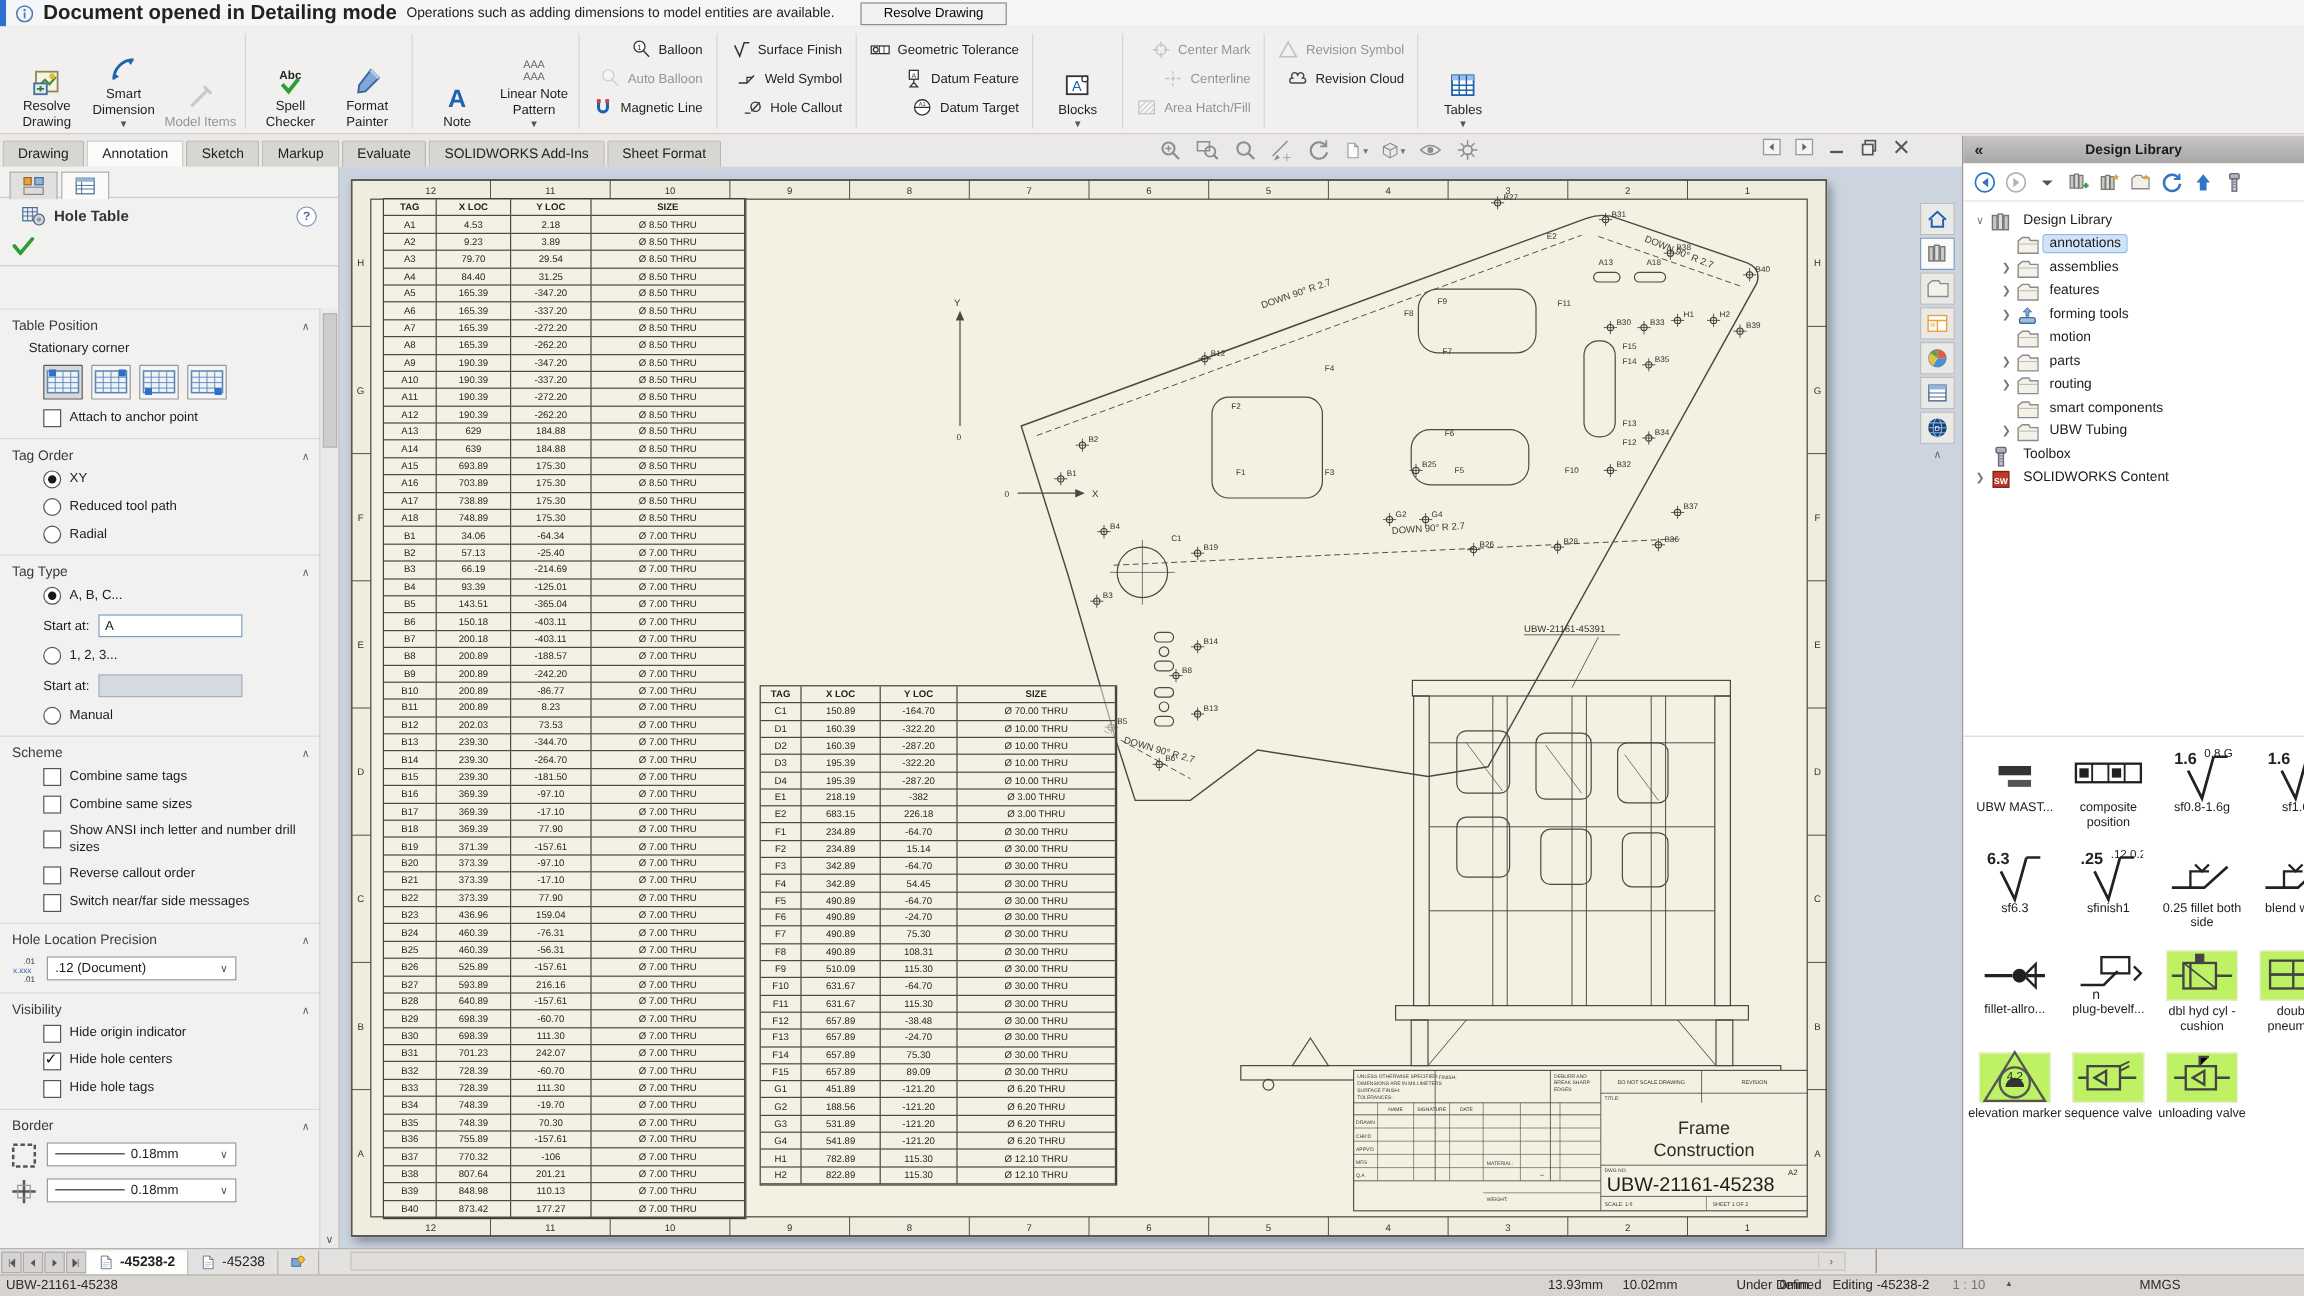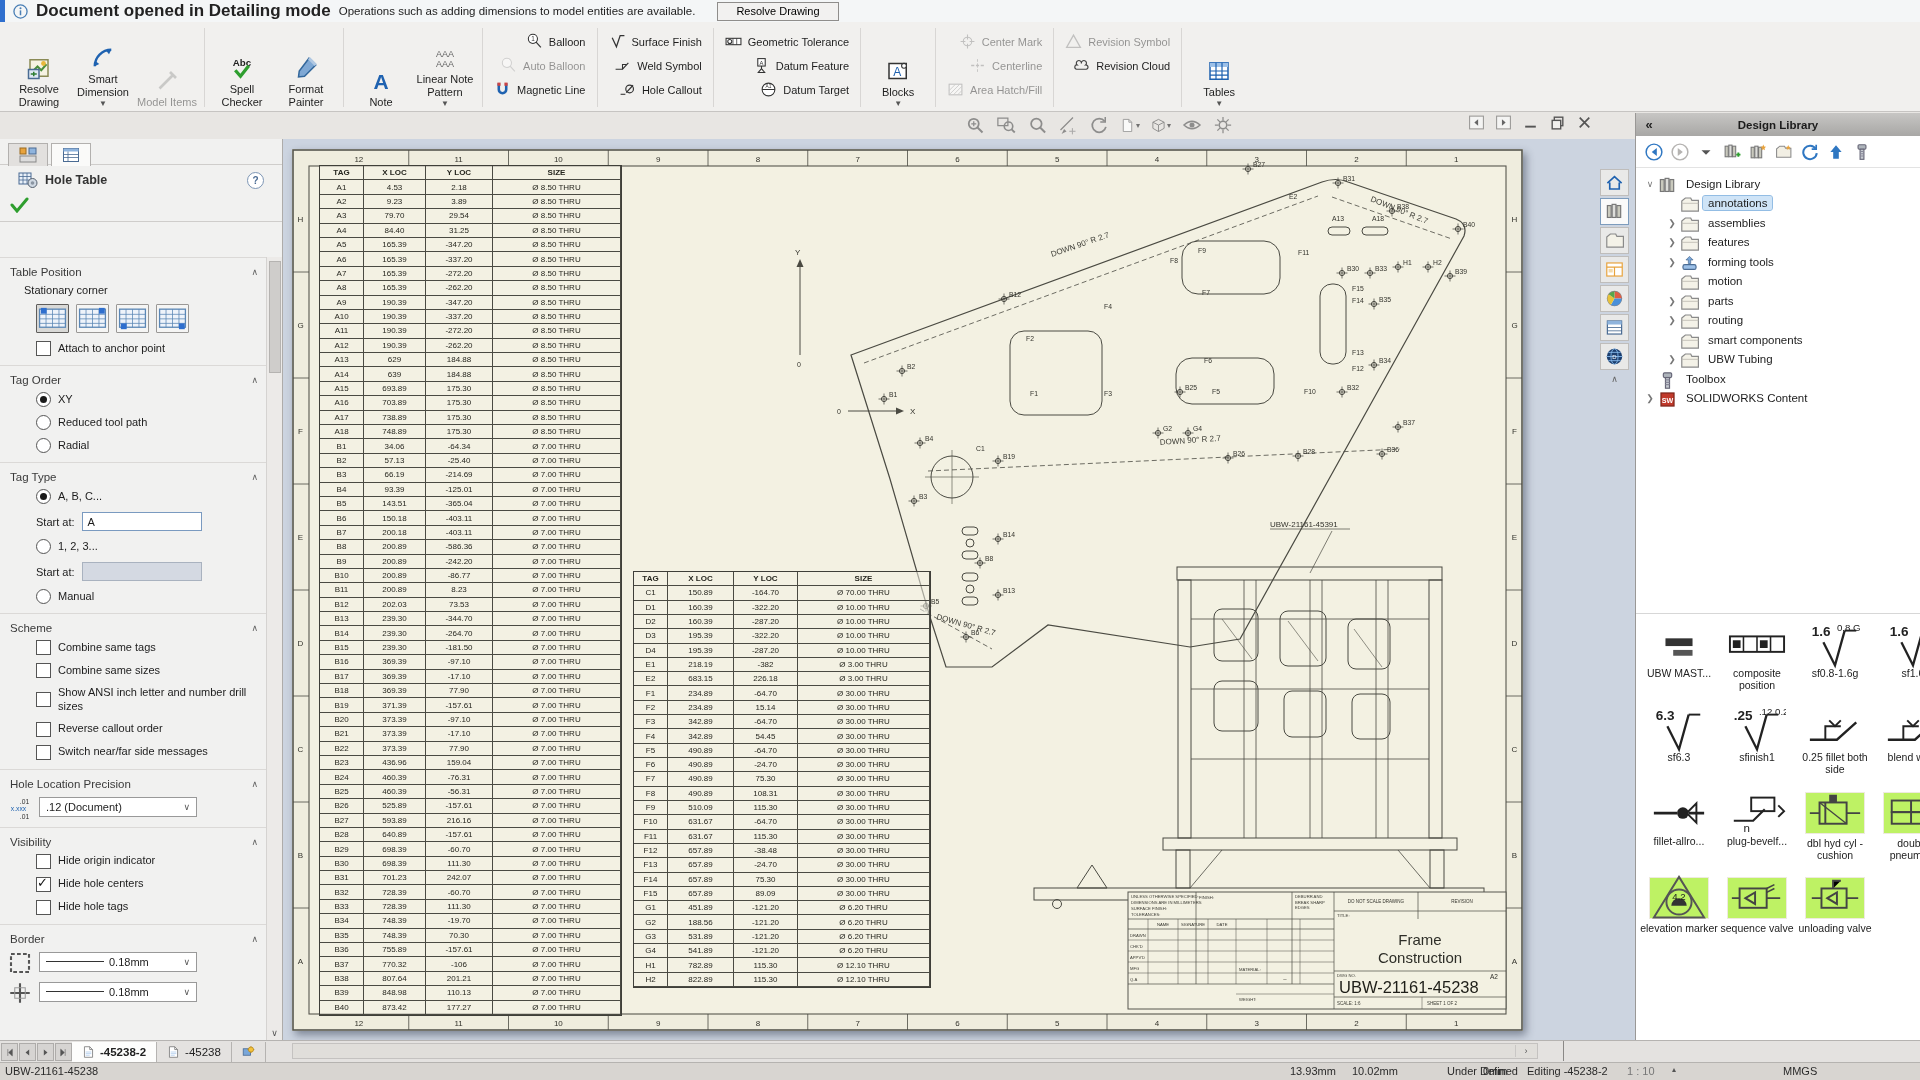--- a/index.html
+++ b/index.html
@@ -373,20 +373,29 @@
               <rect x="2" y="2.5" width="12" height="2.8" fill="#9cc0e8"></rect>
               <path d="M2 8 h12 M2 10.8 h12 M6 2.5 v11 M10 2.5 v11" stroke="#1f62b0" stroke-width=".8"></path>
             </svg>
           </span>
           <span>Tables</span>
           <span class="dd">▼</span>
         </div>
       </div>
     </div>
 
+  <div id="tabrow">
+      <div class="ctab">Drawing</div>
+      <div class="ctab active">Annotation</div>
+      <div class="ctab">Sketch</div>
+      <div class="ctab">Markup</div>
+      <div class="ctab">Evaluate</div>
+      <div class="ctab">SOLIDWORKS Add-Ins</div>
+      <div class="ctab">Sheet Format</div>
+    </div>
   <div id="viewbar">
       <span class="vicon">
         <svg viewBox="0 0 16 16">
           <circle cx="7" cy="7" r="4" fill="none" stroke="#777" stroke-width="1.4"></circle>
           <path d="M10 10 L14 14" stroke="#777" stroke-width="1.6"></path>
           <path d="M5 7 h4 M7 5 v4" stroke="#777"></path>
         </svg>
       </span>
       <span class="vicon">
         <svg viewBox="0 0 16 16">
@@ -1178,21 +1187,21 @@
             <span class="c">B6</span>
             <span class="c">150.18</span>
             <span class="c">-403.11</span>
             <span class="c">Ø 7.00 THRU</span>
             <span class="c">B7</span>
             <span class="c">200.18</span>
             <span class="c">-403.11</span>
             <span class="c">Ø 7.00 THRU</span>
             <span class="c">B8</span>
             <span class="c">200.89</span>
-            <span class="c">-586.36</span>
+            <span class="c">-188.57</span>
             <span class="c">Ø 7.00 THRU</span>
             <span class="c">B9</span>
             <span class="c">200.89</span>
             <span class="c">-242.20</span>
             <span class="c">Ø 7.00 THRU</span>
             <span class="c">B10</span>
             <span class="c">200.89</span>
             <span class="c">-86.77</span>
             <span class="c">Ø 7.00 THRU</span>
             <span class="c">B11</span>

